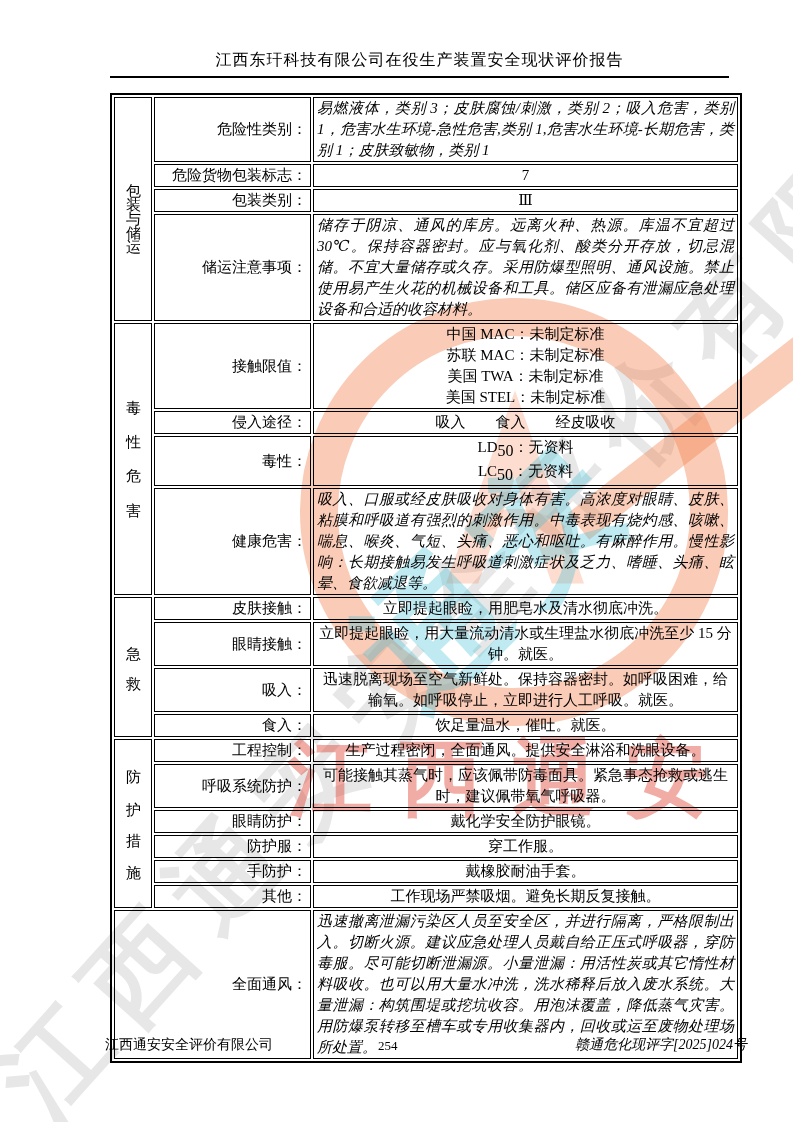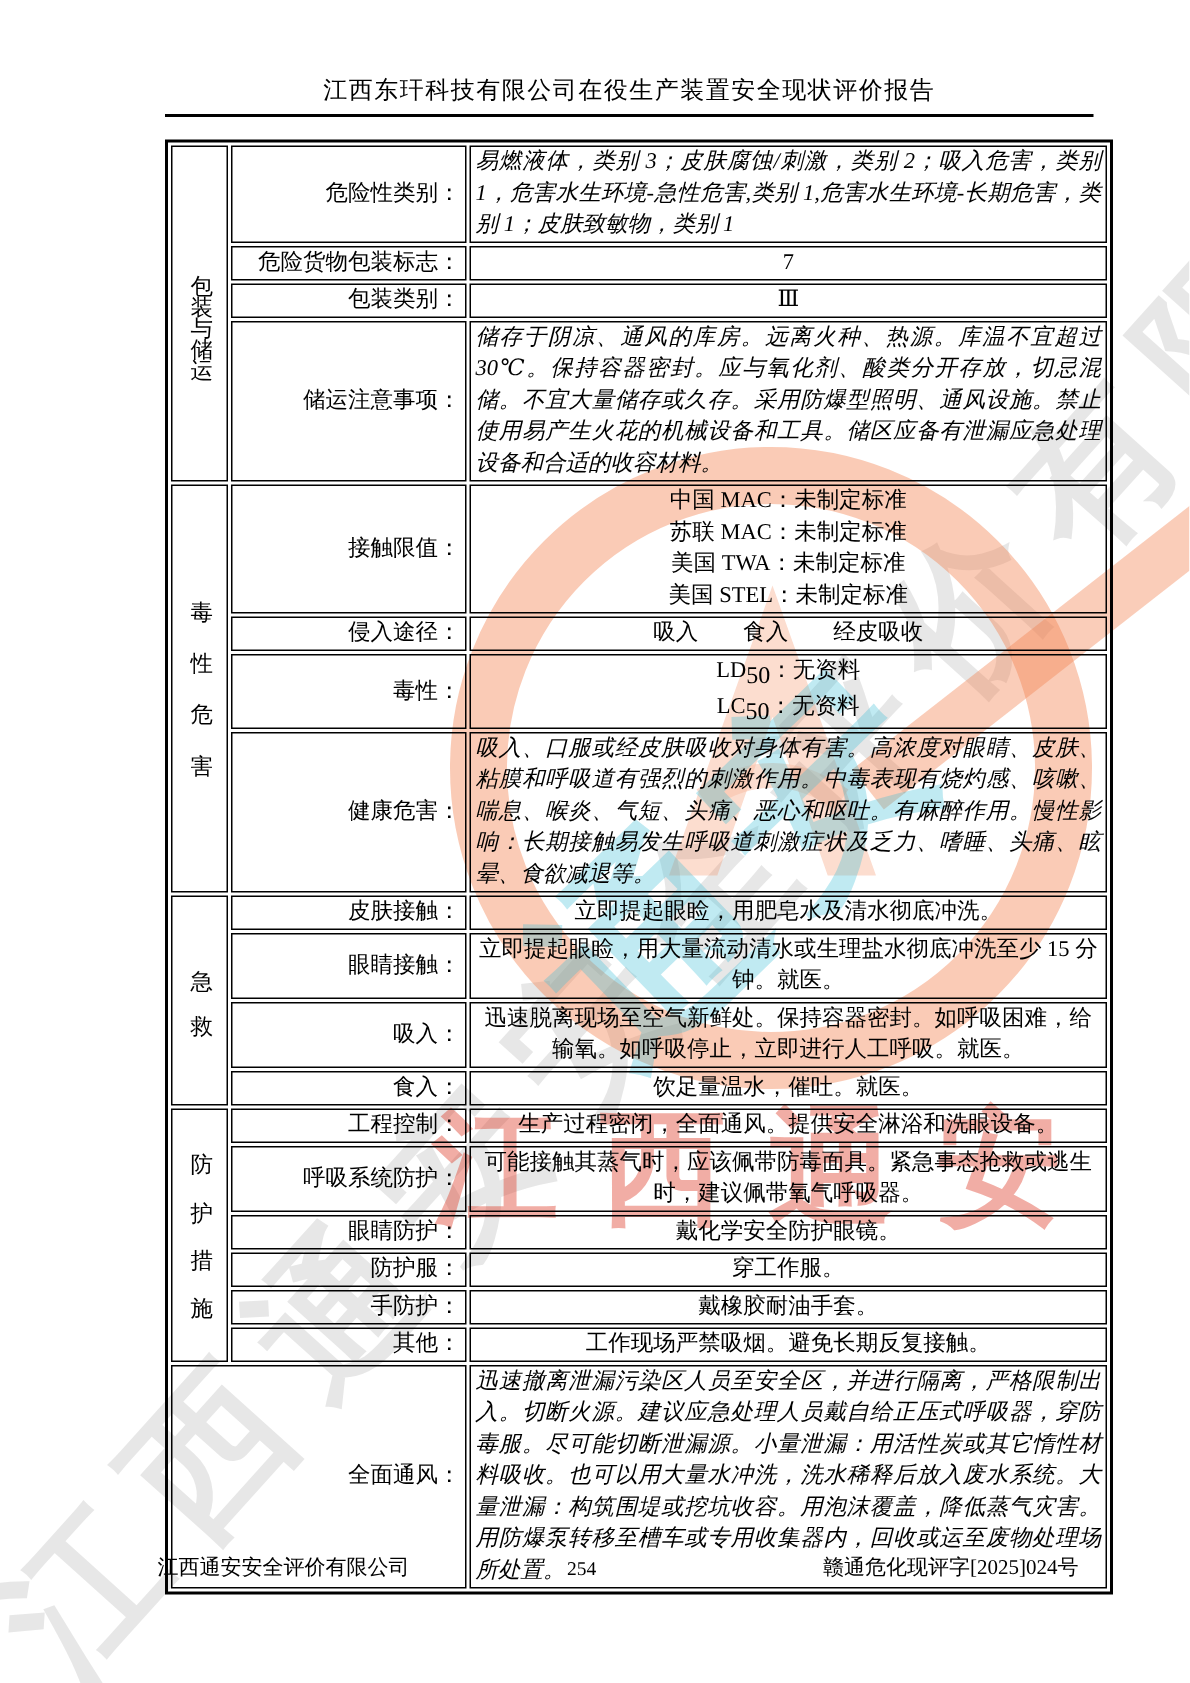--- a/index.html
+++ b/index.html
@@ -85,21 +85,21 @@
 
   tr.h68{height:64px;} tr.h21{height:17px;} tr.h87{height:83px;}
   tr.h89{height:85px;} tr.h45{height:41px;} tr.h86{height:82px;}
   tr.h22{height:18px;} tr.h139{height:135px;}
 
   sub{font-size:16px;}
 
   .doc-footer{position:absolute;left:0;top:1036px;width:793px;z-index:1;font-size:14px;}
   .f-company{position:absolute;left:105px;top:0;}
   .f-page{position:absolute;left:378px;top:2px;font-size:13px;text-align:center;}
-  .f-doc{position:absolute;right:74px;top:0;}
+  .f-doc{position:absolute;right:46px;top:0;font-style:italic;}
 </style>
 </head>
 <body>
 
 <div class="page">
 
   <div class="wm-layer">
     <div class="wm-diag">江西通安安全评价有限公司</div>
     <div class="wm-ring"></div>
     <svg class="wm-logo" width="230" height="230" viewBox="0 0 100 100">

